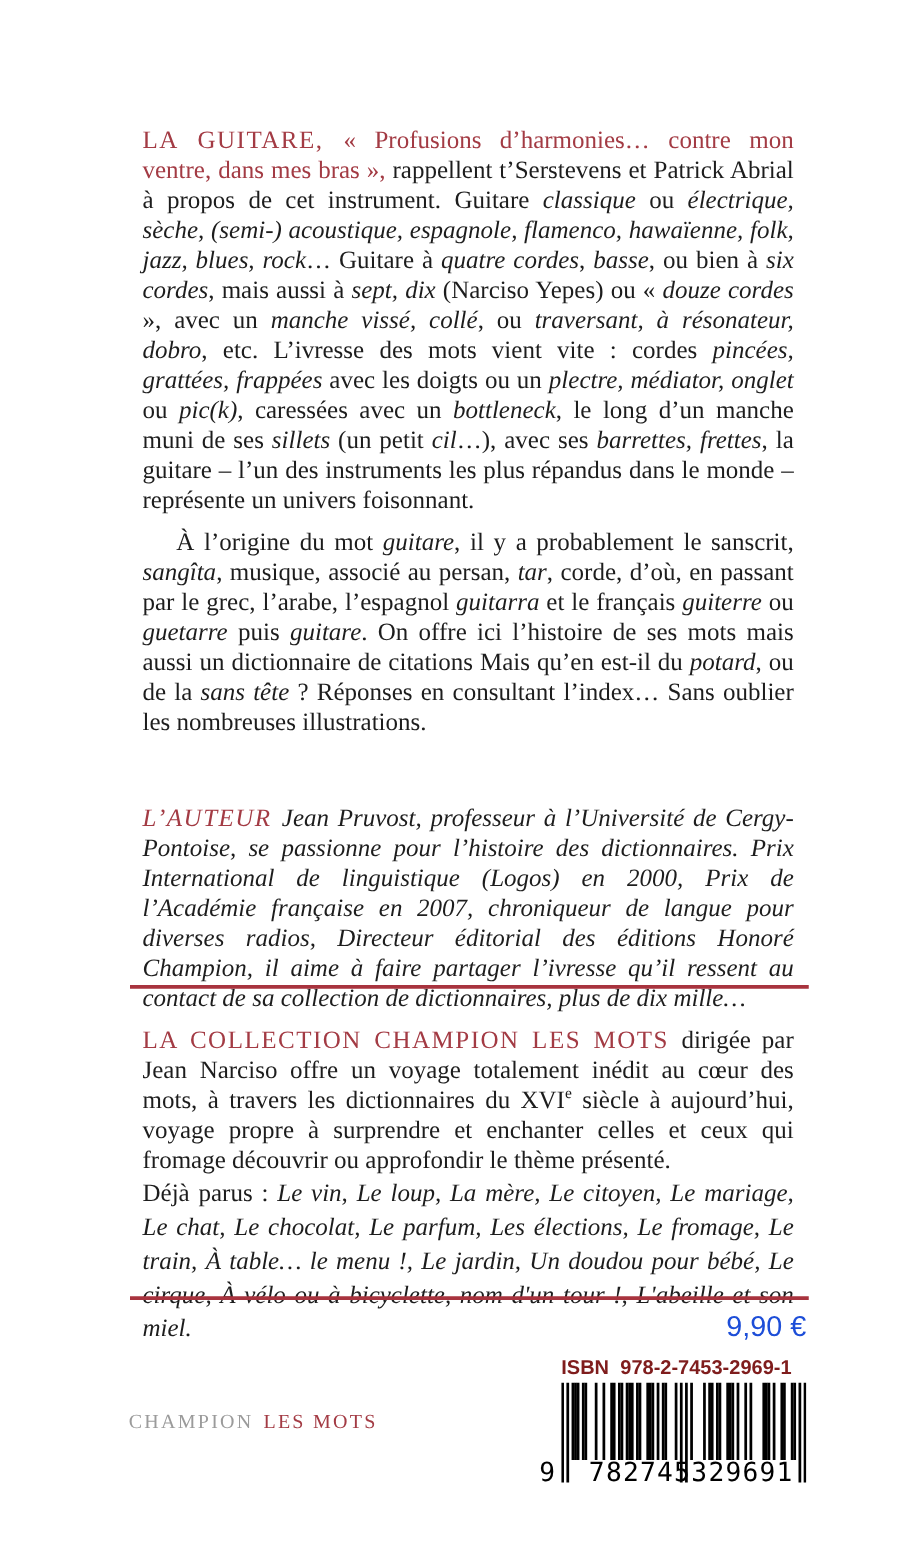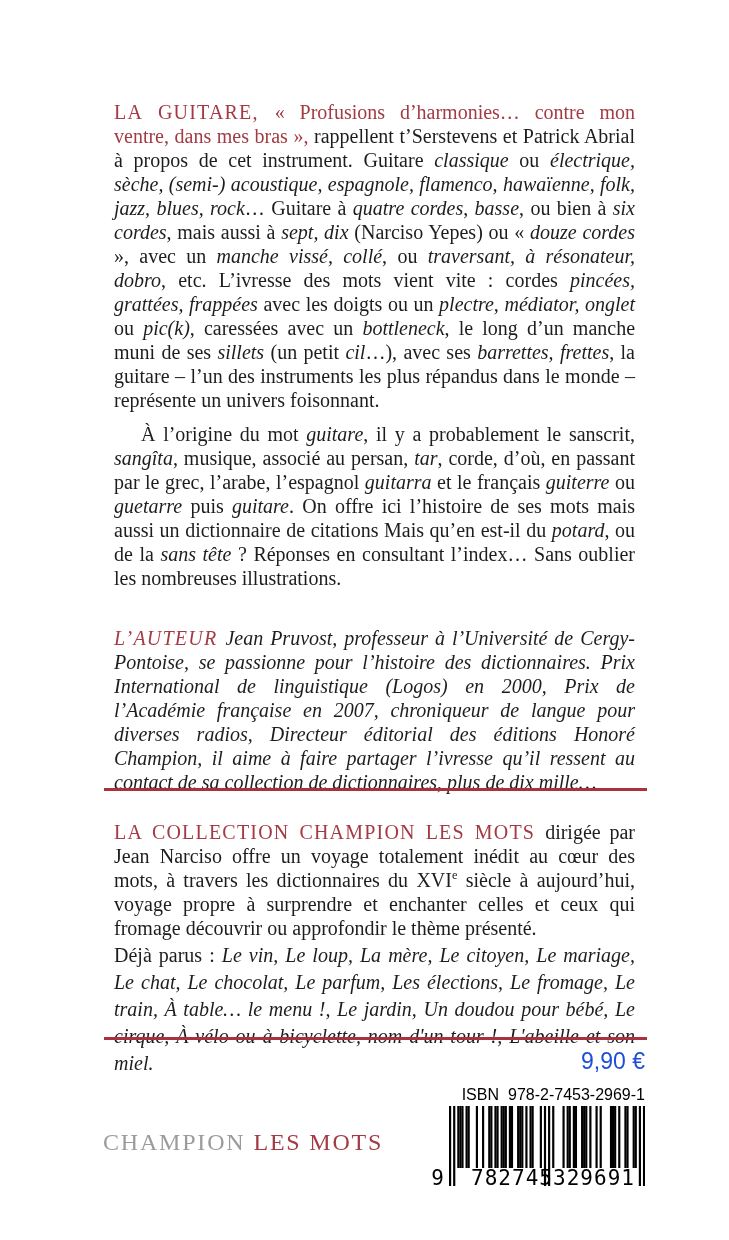--- a/index.html
+++ b/index.html
@@ -2,46 +2,46 @@
 <html style="--red: #a33b44; --rule: #a8333e; --gray: #9b9b9b; --ink: #1d1d1d;"><head>
 <meta charset="utf-8">
 <style>
   :root{ --red:#a33b44; --rule:#a8333e; --ink:#1d1d1d; --gray:#9b9b9b; }
   html,body{margin:0;padding:0;background:#fff;}
   .page{position:relative;width:729px;height:1240px;background:#ffffff;overflow:hidden;
         font-family:"Liberation Serif",serif;color:var(--ink);}
   .col{position:absolute;left:104px;width:541px;}
   .col p{margin:10px;text-align:justify;font-size:20px;line-height:24px;}
   .blurb{top:90px;}
-  .author{top:616px;}
+  .author{top:633px;}
   .collection{top:810px;}
   .published{top:932px;}
   .published p{font-size:20px;line-height:27px;}
   .it{font-style:italic;}
   .rd{color:var(--red);}
   .sp{letter-spacing:1.2px;}
   sup{font-size:0.62em;line-height:0;vertical-align:super;}
   .indent{text-indent:27px;}
   .rule{position:absolute;left:104px;width:543px;height:3px;background:var(--rule);}
   .rule-top{top:788px;}
   .rule-bottom{top:1037px;}
   .price{position:absolute;top:1048px;right:84px;font-family:"Liberation Sans",sans-serif;
          font-size:23px;color:#1d4ed8;}
   .barcode{position:absolute;left:425px;top:1086px;width:224px;}
-  .isbn-line{margin-left:24px;width:196px;text-align:right;white-space:nowrap;
-             font-family:"Liberation Sans",sans-serif;font-size:16px;color:#000000;}
+  .isbn-line{margin-left:24px;width:196px;text-align:left;white-space:nowrap;
+             font-family:"Liberation Sans",sans-serif;font-size:16px;color:#7f1d1d;font-weight:bold;}
   .isbn-line .num{margin-left:9px;}
   .bars{position:relative;margin-left:24px;width:196px;height:102px;margin-top:2px;}
   .bars svg{position:absolute;left:0;top:0;}
   .ean-digit{position:absolute;top:60px;font-family:"DejaVu Sans Mono",monospace;
              font-size:21px;line-height:24px;color:#000;letter-spacing:1px;}
   .ean-first{left:-24px;width:20px;text-align:right;}
   .ean-g1{left:7px;width:112px;text-align:center;}
   .ean-g2{left:101px;width:88px;text-align:center;}
-  .brand{position:absolute;left:103px;top:1129px;font-size:24px;letter-spacing:1.8px;white-space:nowrap;}
+  .brand{position:absolute;left:103px;top:1129px;font-size:16px;letter-spacing:1.8px;white-space:nowrap;}
   .brand-champion{color:var(--gray);}
   .brand-lesmots{color:var(--red);margin-left:8px;}
 </style>
 </head>
 <body>
 
 <div class="page">
 
   <div class="col blurb">
     <p><span class="rd sp">LA GUITARE, </span><span class="rd">« Profusions d’harmonies… contre mon ventre, dans mes bras », </span><span>rappellent t’Serstevens et Patrick Abrial à propos de cet instrument. Guitare </span><span class="it">classique</span><span> ou </span><span class="it">électrique, sèche, (semi-) acoustique, espagnole, flamenco, hawaïenne, folk, jazz, blues, rock</span><span>… Guitare à </span><span class="it">quatre cordes</span><span>, </span><span class="it">basse</span><span>, ou bien à </span><span class="it">six cordes</span><span>, mais aussi à </span><span class="it">sept, dix</span><span> (Narciso Yepes) ou « </span><span class="it">douze cordes</span><span> », avec un </span><span class="it">manche vissé, collé</span><span>, ou </span><span class="it">traversant, à résonateur, dobro</span><span>, etc. L’ivresse des mots vient vite : cordes </span><span class="it">pincées, grattées, frappées</span><span> avec les doigts ou un </span><span class="it">plectre, médiator, onglet</span><span> ou </span><span class="it">pic(k)</span><span>, caressées avec un </span><span class="it">bottleneck</span><span>, le long d’un manche muni de ses </span><span class="it">sillets</span><span> (un petit </span><span class="it">cil</span><span>…), avec ses </span><span class="it">barrettes, frettes</span><span>, la guitare – l’un des instruments les plus répandus dans le monde – représente un univers foisonnant.</span></p>

